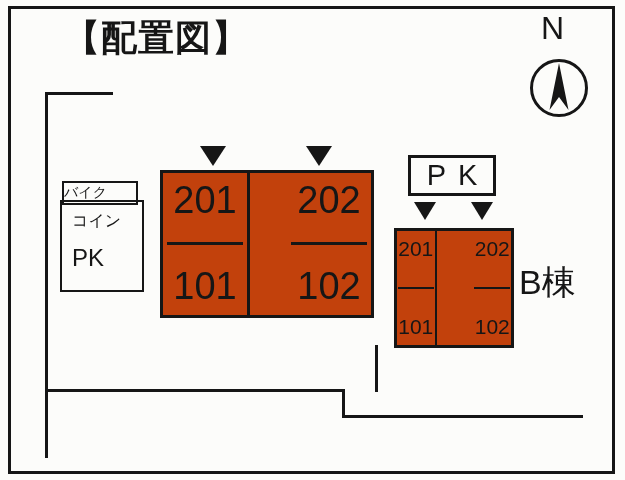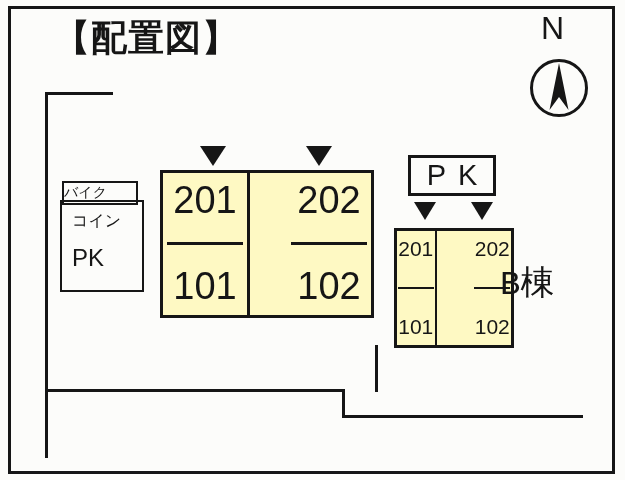--- a/index.html
+++ b/index.html
@@ -1,28 +1,28 @@
 <!DOCTYPE html>
 <html><head>
 <meta charset="utf-8">
 <style>
   html,body{margin:0;padding:0;background:#e9e9e7;}
   .canvas{position:relative;width:625px;height:480px;background:#fcfcfa;
           font-family:"Liberation Sans","DejaVu Sans",sans-serif;color:#161616;overflow:hidden;}
   .outer-border{position:absolute;left:8px;top:6px;width:601px;height:462px;border:3px solid #161616;}
-  .title{position:absolute;left:54px;top:14px;font-size:36px;font-weight:700;letter-spacing:1px;}
+  .title{position:absolute;left:64px;top:14px;font-size:36px;font-weight:700;letter-spacing:1px;}
   .north-label{position:absolute;left:541px;top:10px;font-size:32px;font-weight:500;}
   .compass{position:absolute;left:529px;top:55px;width:60px;height:64px;}
   .bldg-label{position:absolute;font-weight:500;}
   .label-a{left:160px;top:88px;width:212px;text-align:center;font-size:36px;}
-  .label-b{left:500px;top:260px;font-size:34px;font-family:Liberation Mono, monospace;}
+  .label-b{left:519px;top:260px;font-size:34px;}
   .tri{position:absolute;width:0;height:0;border-left:13px solid transparent;
        border-right:13px solid transparent;border-top:20px solid #161616;}
   .tri-b{border-left-width:11px;border-right-width:11px;border-top-width:18px;}
-  .block{position:absolute;border:3px solid #161616;display:flex;background:#fef9c3;box-sizing:border-box;justify-content:center;}
+  .block{position:absolute;border:3px solid #161616;display:flex;background:#c2410c;box-sizing:border-box;justify-content:center;}
   .block-a{left:160px;top:170px;width:214px;height:148px;}
   .block-b{left:394px;top:228px;width:120px;height:120px;}
   .cell{flex:1;display:flex;flex-direction:column;align-items:center;justify-content:space-between;}
   .block-a .cell{padding:8px 0 10px;}
   .block-b .cell{padding:7px 0 8px;}
   .cell + .cell{border-left:3px solid #161616;padding-left:37px;}
   .block-b .cell + .cell{border-left-width:2px;}
   .num{line-height:1;}
   .block-a .num{font-size:38px;}
   .block-b .num{font-size:21px;}

